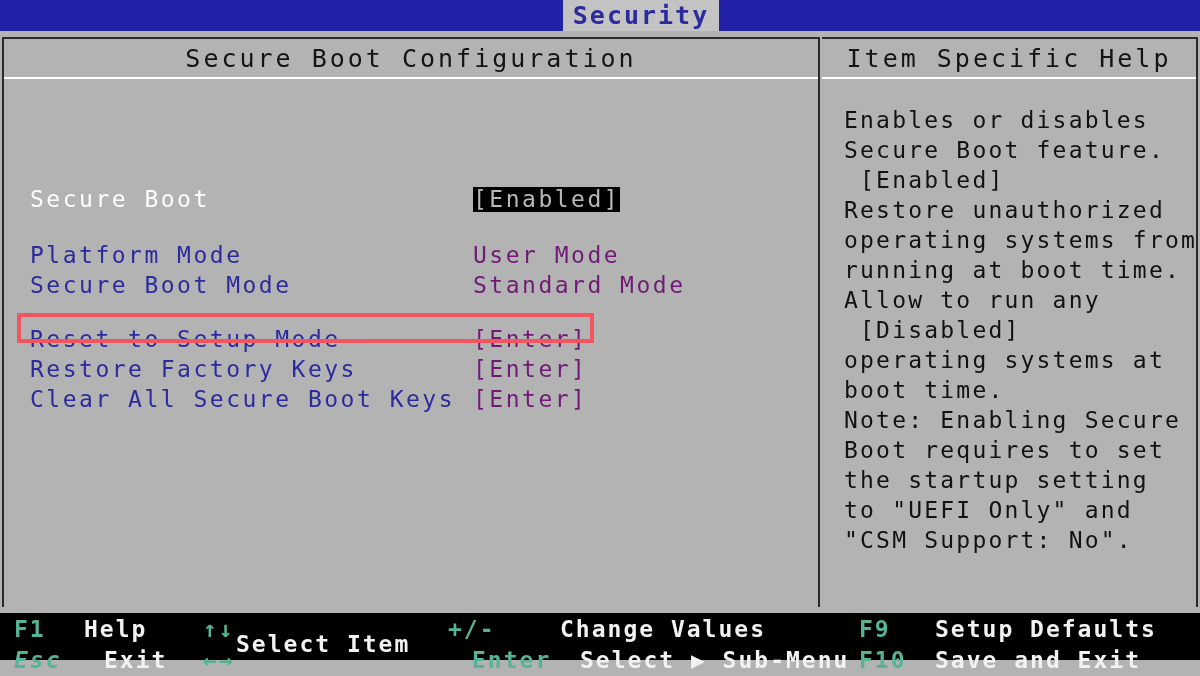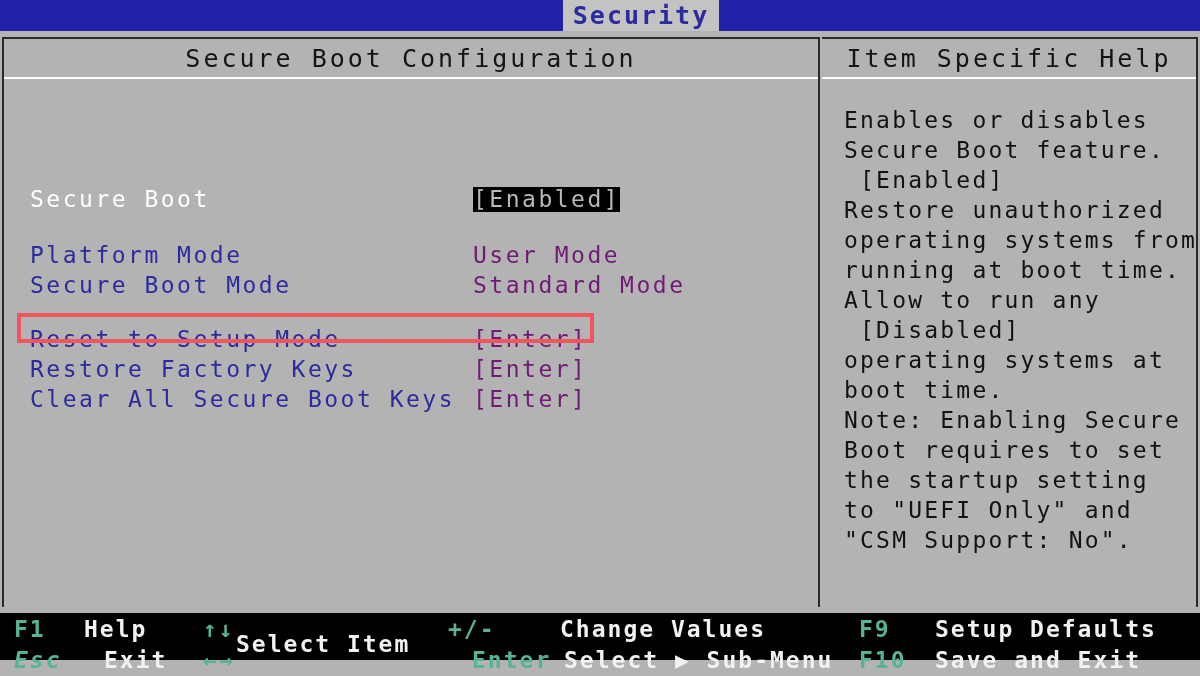--- a/index.html
+++ b/index.html
@@ -245,19 +245,19 @@
         <span class="kcell k-desc" style="left: 560px;">Change Values</span>
         <span class="kcell k-key" style="left: 859px;">F9</span>
         <span class="kcell k-desc" style="left: 935px;">Setup Defaults</span>
       </div>
     <div class="keyrow r2" id="keyrow2">
         <span class="kcell k-key" style="left: 14px; font-style: italic;">Esc</span>
         <span class="kcell k-desc" style="left: 72px; margin-left: 32px;">Exit</span>
         <span class="kcell k-key" style="left: 203px;">←→</span>
         <span class="kcell k-desc" style="left: 243px; margin-top: 38px;">Select Menu</span>
         <span class="kcell k-key" style="left: 448px; margin-left: 24px;">Enter</span>
-        <span class="kcell k-desc" style="left: 564px;">Select ▶ Sub-Menu</span>
+        <span class="kcell k-desc" style="left: 580px;">Select ▶ Sub-Menu</span>
         <span class="kcell k-key" style="left: 859px;">F10</span>
         <span class="kcell k-desc" style="left: 935px;">Save and Exit</span>
       </div>
   </div>
 
 </div>
 
 </body></html>

